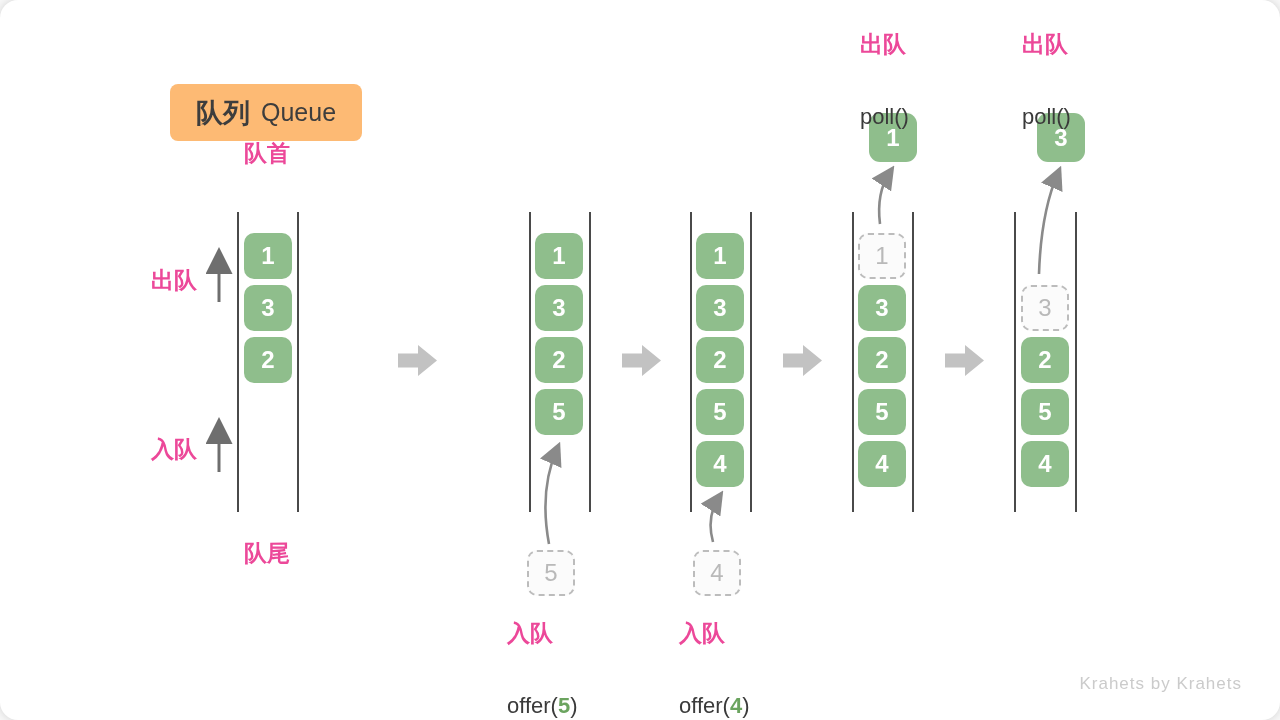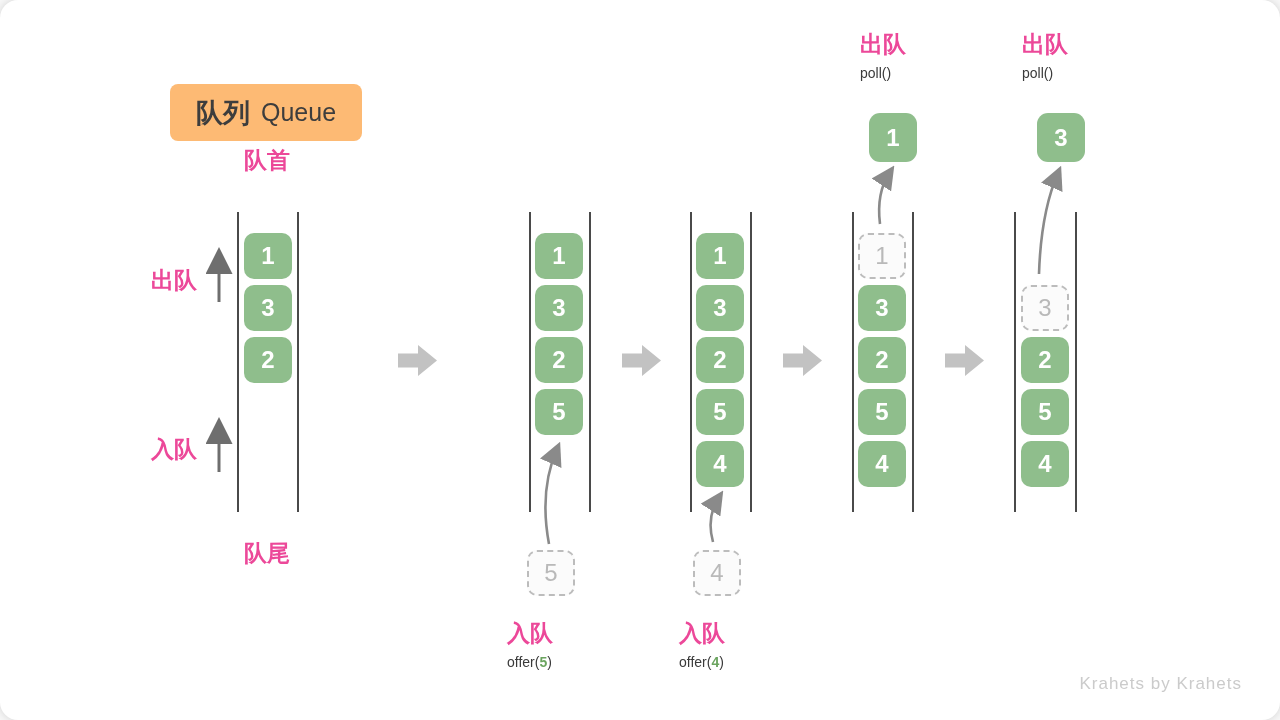--- a/index.html
+++ b/index.html
@@ -29,21 +29,21 @@
     font-size:24px;line-height:1;
   }
   .cell.green{background:#8FBE8C;color:#ffffff;font-weight:700;}
   .cell.dashed{
     width:44px;height:42px;border:2px dashed #bcbcbc;background:#fbfbfb;
     color:#b9b9b9;font-weight:400;
   }
   .cell.result{width:48px;height:49px;border-radius:11px;}
 
   .op-block{line-height:33px;}
-  .op-block .code{font-size:14px;color:#3a3a3a;}
+  .op-block .code{font-size:22px;color:#3a3a3a;margin-top:43px;}
   .op-block .arg{color:#6BA45F;font-weight:700;}
 
   .watermark{font-size:17px;color:#cbcbcb;letter-spacing:1px;}
 
   svg.overlay{position:absolute;left:0;top:0;pointer-events:none;}
 </style>
 </head>
 <body>
 
 <div class="card">
@@ -70,21 +70,21 @@
     <polygon points="0,8.5 20,8.5 20,0 39,15.5 20,31 20,22.5 0,22.5" fill="#c2c2c2" transform="translate(622,345)"></polygon>
     <polygon points="0,8.5 20,8.5 20,0 39,15.5 20,31 20,22.5 0,22.5" fill="#c2c2c2" transform="translate(783,345)"></polygon>
     <polygon points="0,8.5 20,8.5 20,0 39,15.5 20,31 20,22.5 0,22.5" fill="#c2c2c2" transform="translate(945,345)"></polygon>
   </svg>
 
   <div class="abs title-badge">
     <span class="zh">队列</span>
     <span class="en mono">Queue</span>
   </div>
 
-  <div class="abs zh-label centered" style="left:217px;top:147px;">队首</div>
+  <div class="abs zh-label centered" style="left:217px;top:140px;">队首</div>
   <div class="abs zh-label centered" style="left:217px;top:540px;">队尾</div>
 
   <div class="abs zh-label" style="left:151px;top:267px;">出队</div>
   <div class="abs zh-label" style="left:151px;top:436px;">入队</div>
 
   <div class="abs qline" style="left:237px;"></div>
   <div class="abs qline" style="left:297px;"></div>
   <div class="abs qline" style="left:529px;"></div>
   <div class="abs qline" style="left:589px;"></div>
   <div class="abs qline" style="left:690px;"></div>

